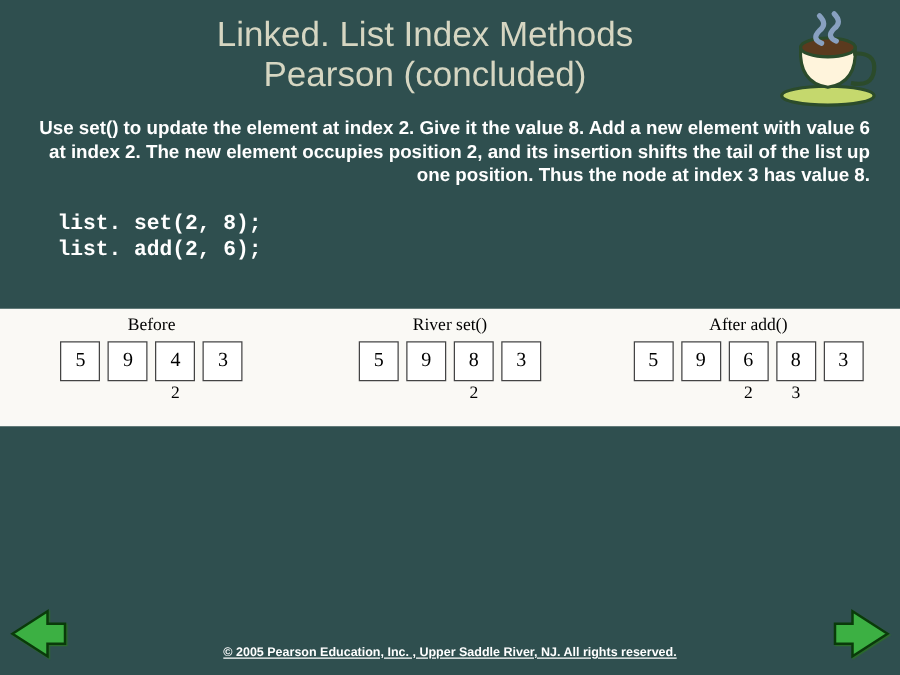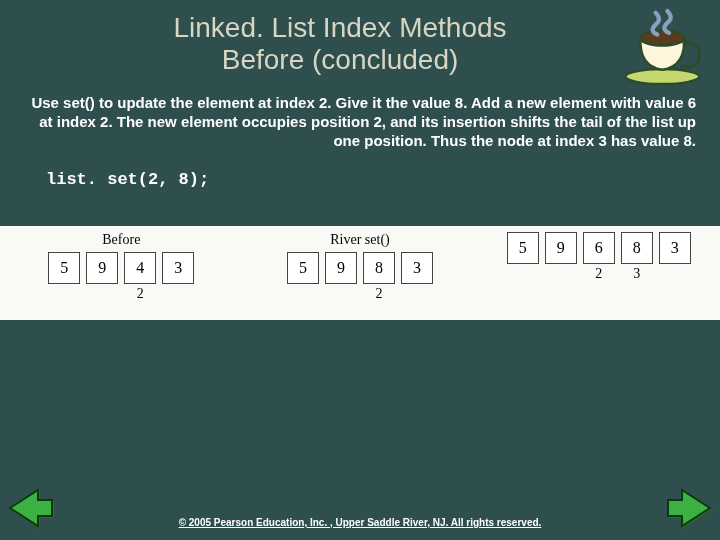--- a/index.html
+++ b/index.html
@@ -125,27 +125,28 @@
     <path d="M22 38 q-2 34 26 38 q28 -4 26 -38 z" fill="#fff4dc" stroke="#2b4b2b" stroke-width="3"></path>
     <ellipse cx="48" cy="38" rx="26" ry="9" fill="#5b3a1e" stroke="#2b4b2b" stroke-width="3"></ellipse>
     <path d="M72 44 q22 -2 20 16 q-2 16 -22 12" fill="none" stroke="#2b4b2b" stroke-width="4"></path>
     <path d="M40 8 q8 8 0 14 q-8 8 2 12" fill="none" stroke="#88a0c0" stroke-width="5" stroke-linecap="round"></path>
     <path d="M54 6 q8 8 0 14 q-8 8 2 12" fill="none" stroke="#88a0c0" stroke-width="5" stroke-linecap="round"></path>
   </svg>
 </div>
 
 <h1 class="title">
   <span>Linked. List Index Methods</span><br>
-  <span>Before (concluded)</span>
+  <span>Pearson (concluded)</span>
 </h1>
 
 <p class="desc">Use set() to update the element at index 2. Give it the value 8. Add a new element with value 6 at index 2. The new element occupies position 2, and its insertion shifts the tail of the list up one position. Thus the node at index 3 has value 8.</p>
 
 <div class="code">
   <div>list. set(2, 8);</div>
+  <div>list. add(2, 6);</div>
 </div>
 
 <div class="figure">
   <div class="fig-row" id="fig-row">
       <div class="fig-group">
         <div class="fig-label">Before</div>
         <div class="boxes">
           <div class="box">5</div>
           <div class="box">9</div>
           <div class="box">4</div>
@@ -167,20 +168,21 @@
           <div class="box">3</div>
         </div>
         <div class="indices">
           <div class="idx"></div>
           <div class="idx"></div>
           <div class="idx show">2</div>
           <div class="idx"></div>
         </div>
       </div>
       <div class="fig-group">
+        <div class="fig-label">After add()</div>
         <div class="boxes">
           <div class="box">5</div>
           <div class="box">9</div>
           <div class="box">6</div>
           <div class="box">8</div>
           <div class="box">3</div>
         </div>
         <div class="indices">
           <div class="idx"></div>
           <div class="idx"></div>

